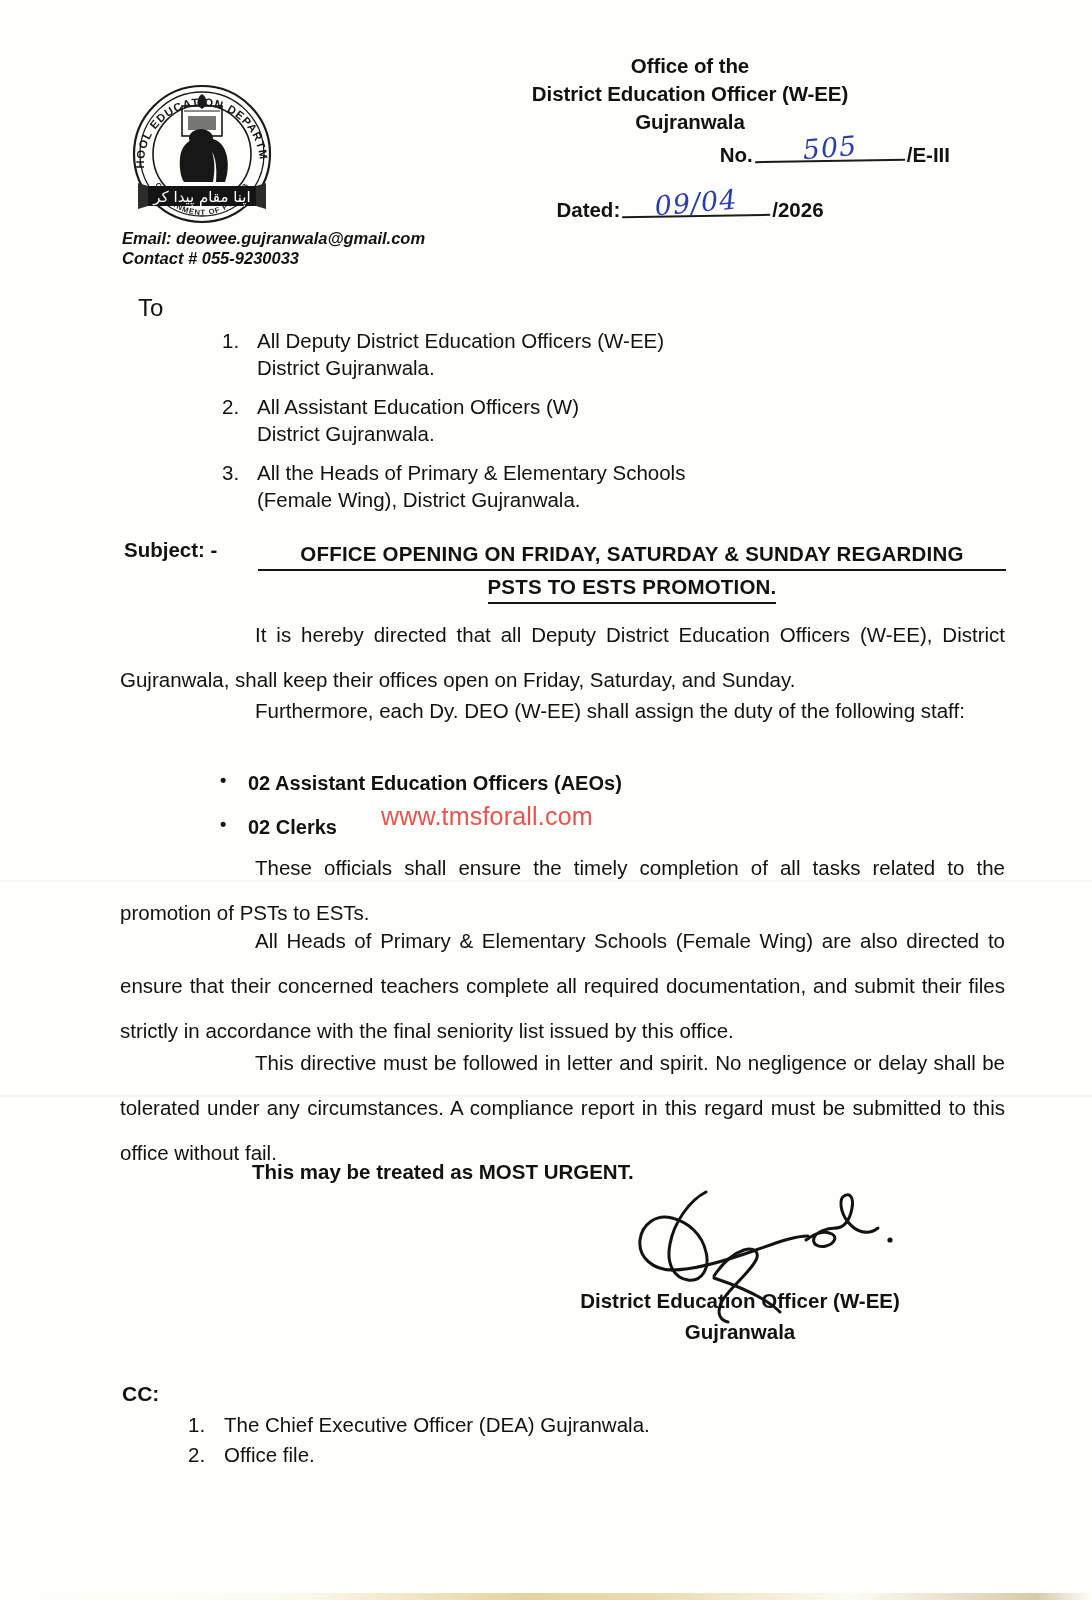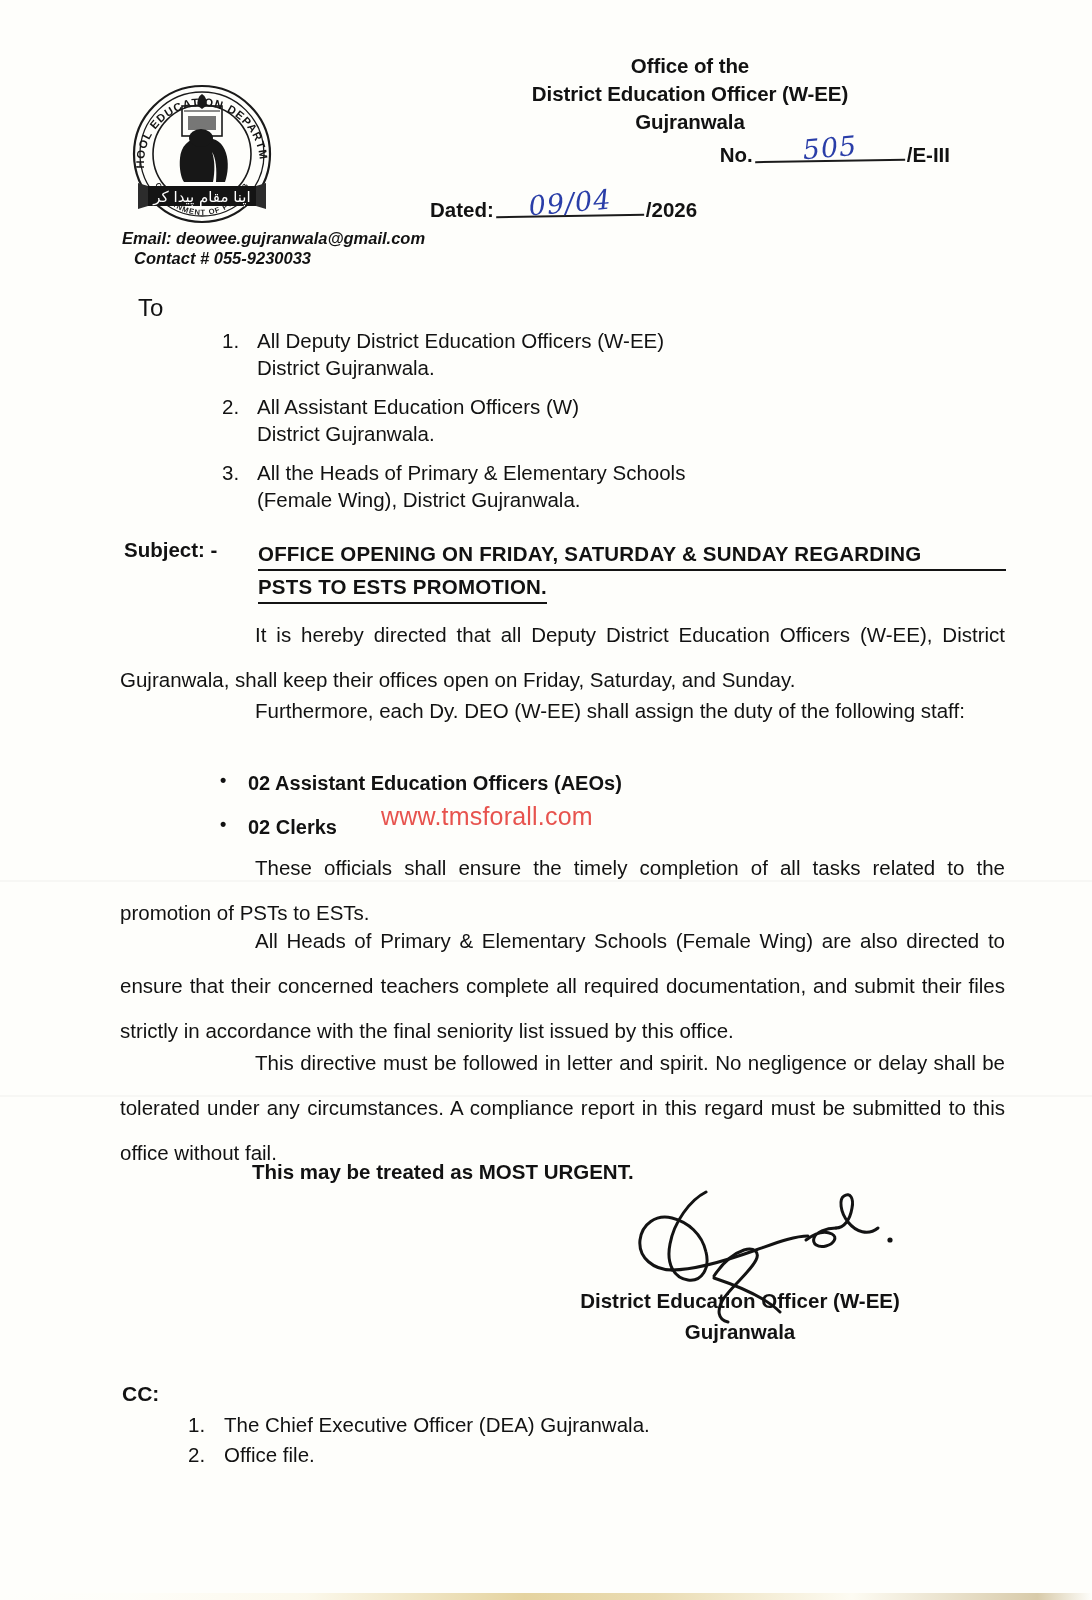--- a/index.html
+++ b/index.html
@@ -69,20 +69,21 @@
     width: 520px;
     text-align: right;
     font-weight: bold;
     font-size: 20.5px;
   }
   .datefield {
     position: absolute;
     left: 430px;
     top: 193px;
     width: 520px;
+    text-align: center;
     font-weight: bold;
     font-size: 20.5px;
   }
   .fieldrow {
     display: inline-flex;
     align-items: baseline;
   }
   .fieldlabel { white-space: pre; }
   .blankline {
     display: inline-block;
@@ -114,21 +115,21 @@
     left: 122px;
     top: 228px;
     font-style: italic;
     font-weight: bold;
     font-size: 16.5px;
     line-height: 20px;
   }
   .contact-email {
     display: block;
   }
-  .contact-phone { display: block; margin-left: 12px; }
+  .contact-phone { display: block; }
 
   
   .to-label {
     position: absolute;
     left: 138px;
     top: 294px;
     font-size: 24px;
   }
   .to-list {
     position: absolute;
@@ -166,20 +167,21 @@
     left: 0;
     top: 0;
   }
   .subject-text {
     position: absolute;
     left: 134px;
     top: 0;
     width: 748px;
     line-height: 31px;
     letter-spacing: 0.2px;
+    text-align: center;
   }
   .subject-text span {
     border-bottom: 2px solid #141414;
     display: block;
   }
 
   .para {
     position: absolute;
     left: 120px;
     width: 885px;

